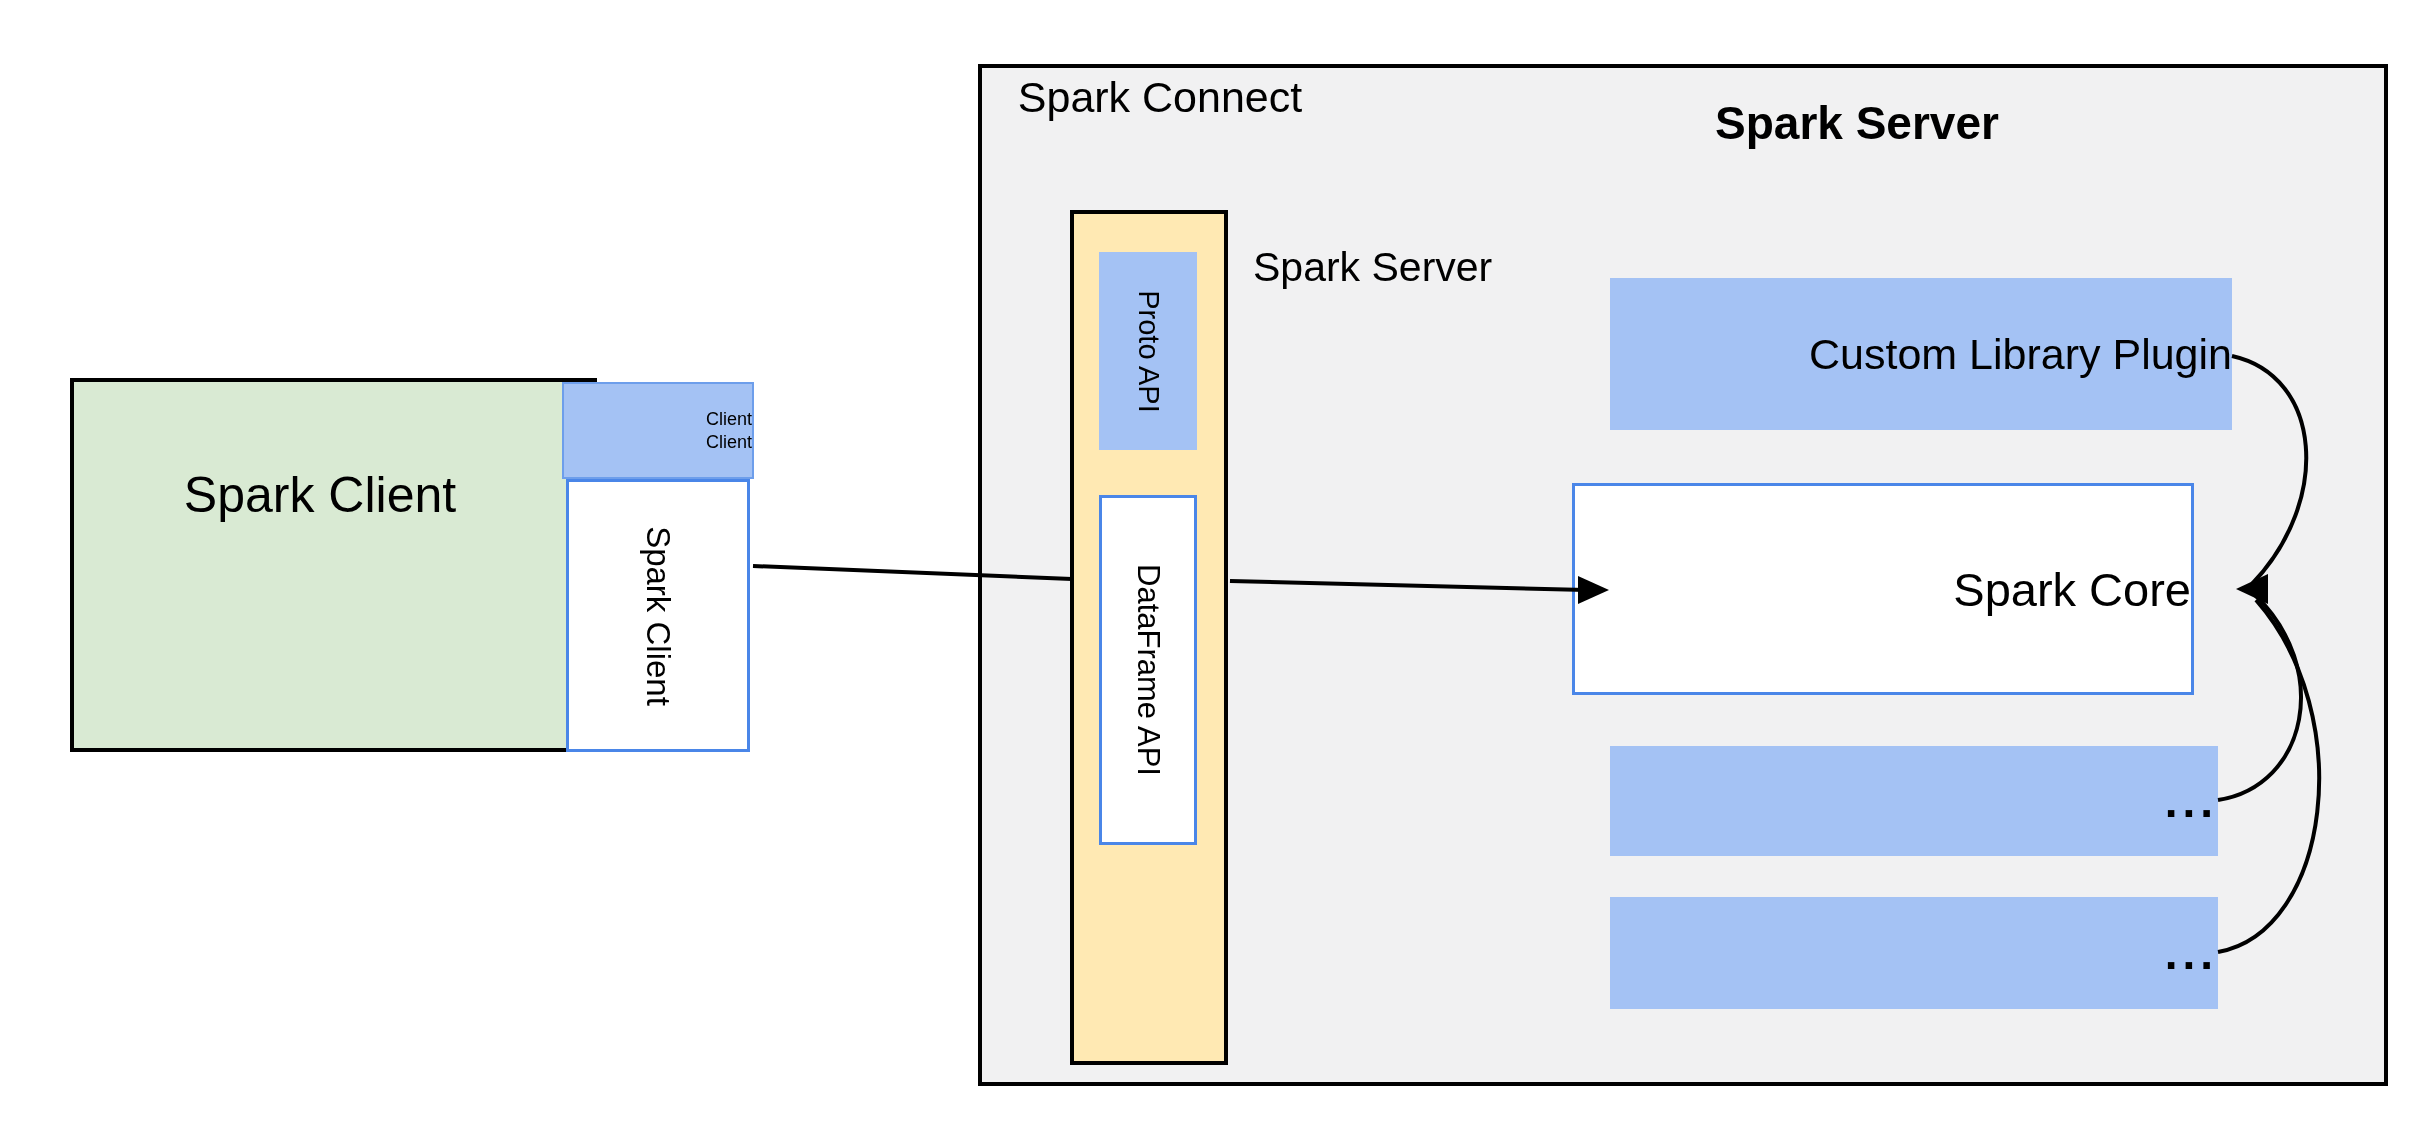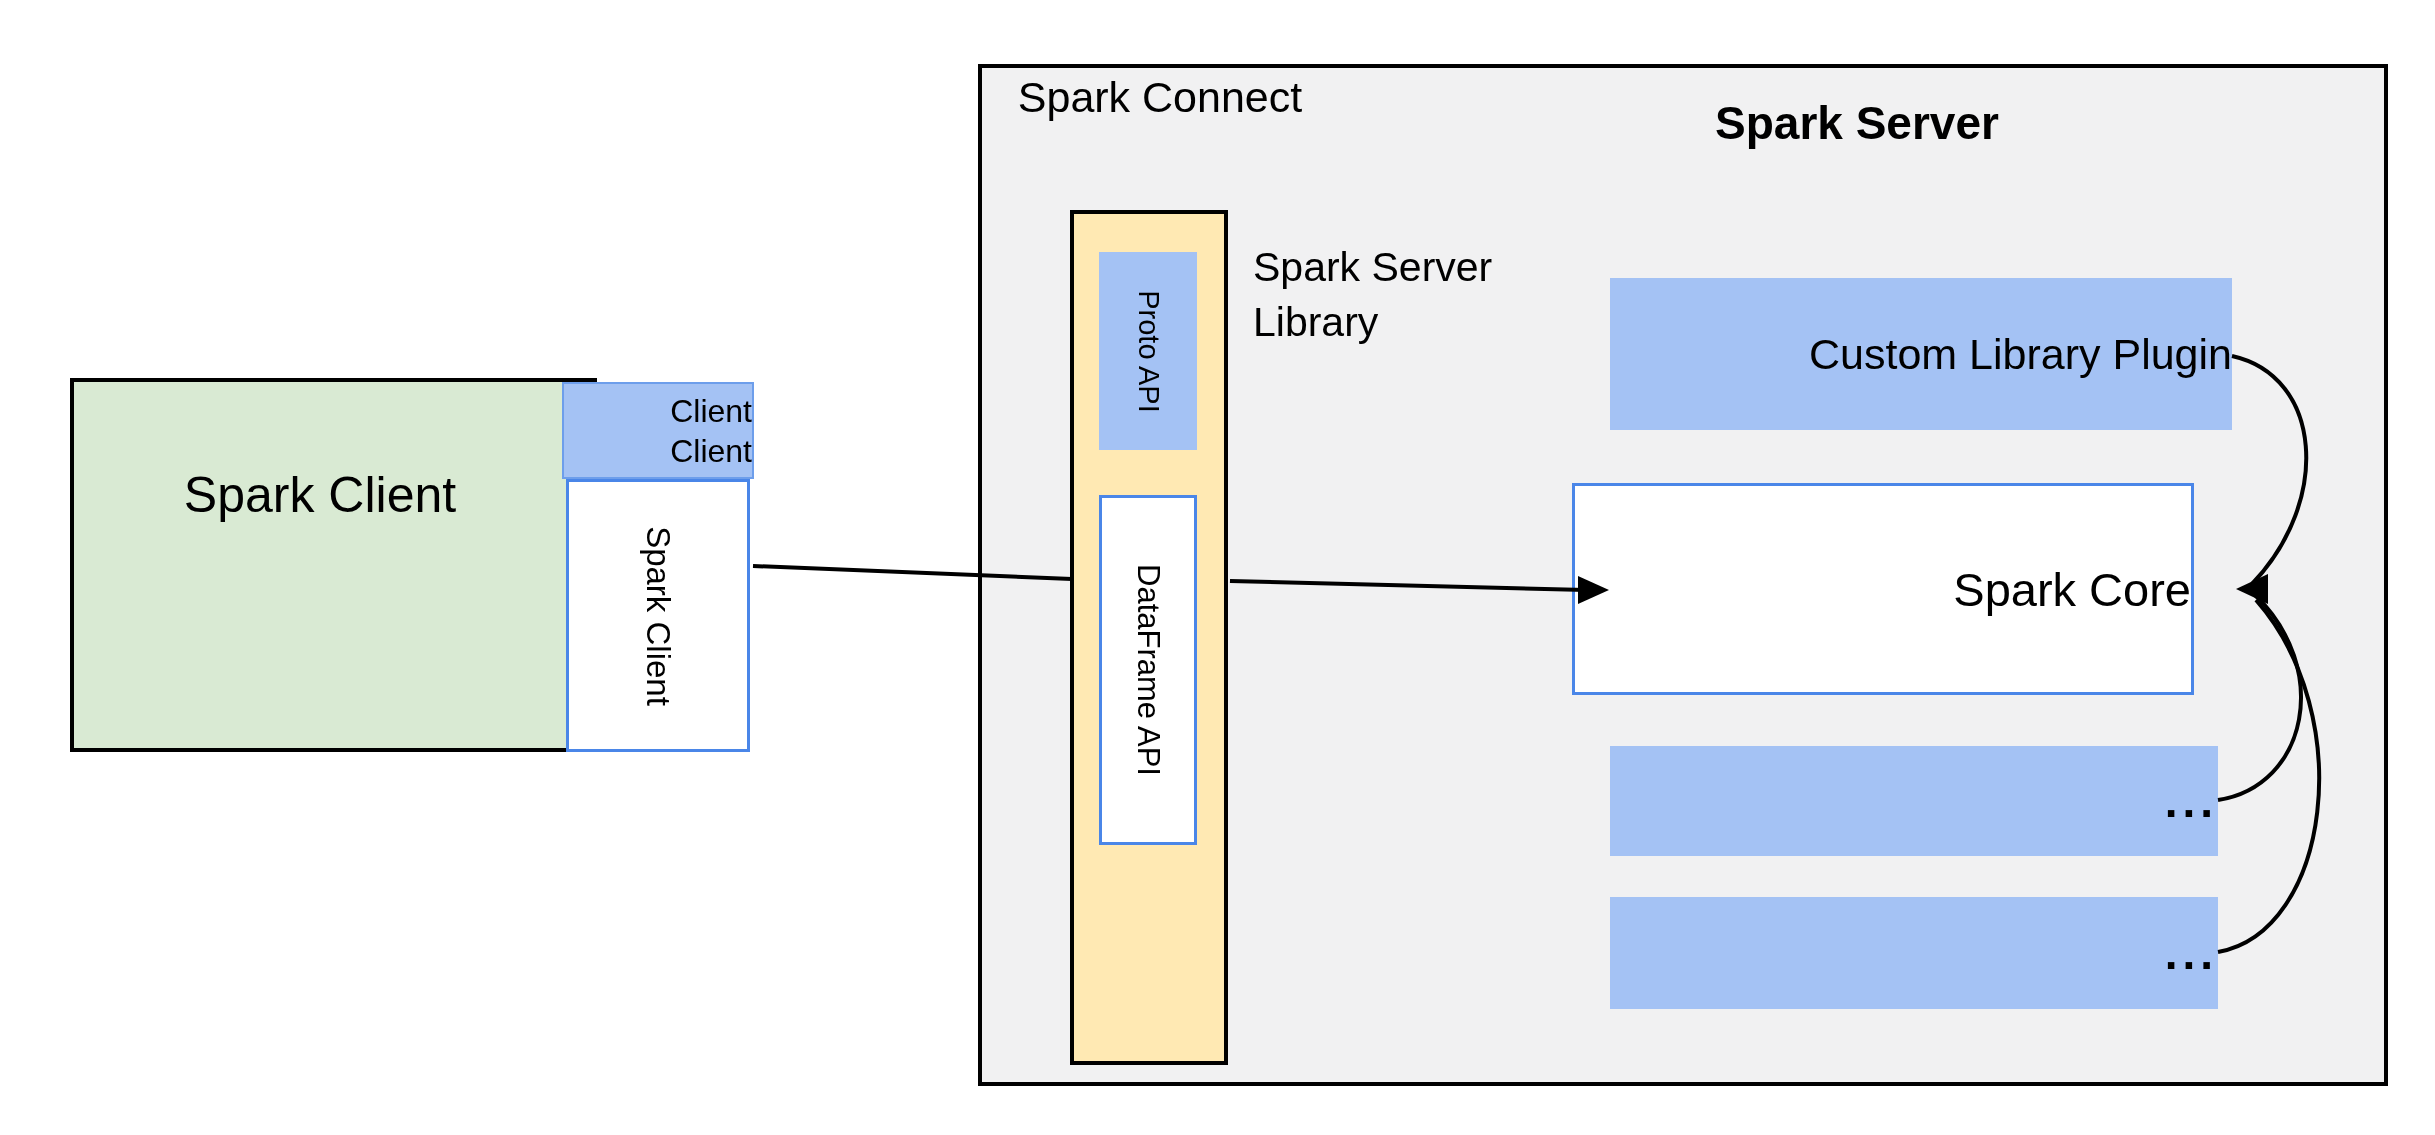--- a/index.html
+++ b/index.html
@@ -29,21 +29,21 @@
     border:4px solid var(--line-color,#000);
   }
   #green-label{
     left:70px;top:462px;width:500px;
     font-size:50px;line-height:1.32;text-align:center;
   }
   #client-package-box{
     left:562px;top:382px;width:192px;height:97px;
     background:var(--blue-fill,#a4c2f4);
     border:2px solid var(--soft-blue-border,#6d9eeb);
-    font-size:32px;line-height:1.25;
+    font-size:18px;line-height:1.25;
   }
   #spark-client-box{
     left:566px;top:479px;width:184px;height:273px;
     background:#fff;
     border:3px solid var(--blue-border,#4a86e8);
     font-size:33px;
   }
   #connect-api-label{
     left:985px;top:70px;width:350px;
     font-size:43px;line-height:1.28;text-align:center;
@@ -117,21 +117,20 @@
   <div class="abs vwrap" id="proto-box">
     <span class="vtext">Proto API</span>
   </div>
 
   <div class="abs vwrap" id="dataframe-box">
     <span class="vtext">DataFrame API</span>
   </div>
 
   <div class="abs" id="server-library-label">
     <div>Spark Server</div>
-    <div>Library</div>
   </div>
 
   <div class="abs center" id="plugin-box">
     <span>Custom Library Plugin</span>
   </div>
 
   <div class="abs center" id="core-box">
     <span>Spark Core</span>
   </div>
 

